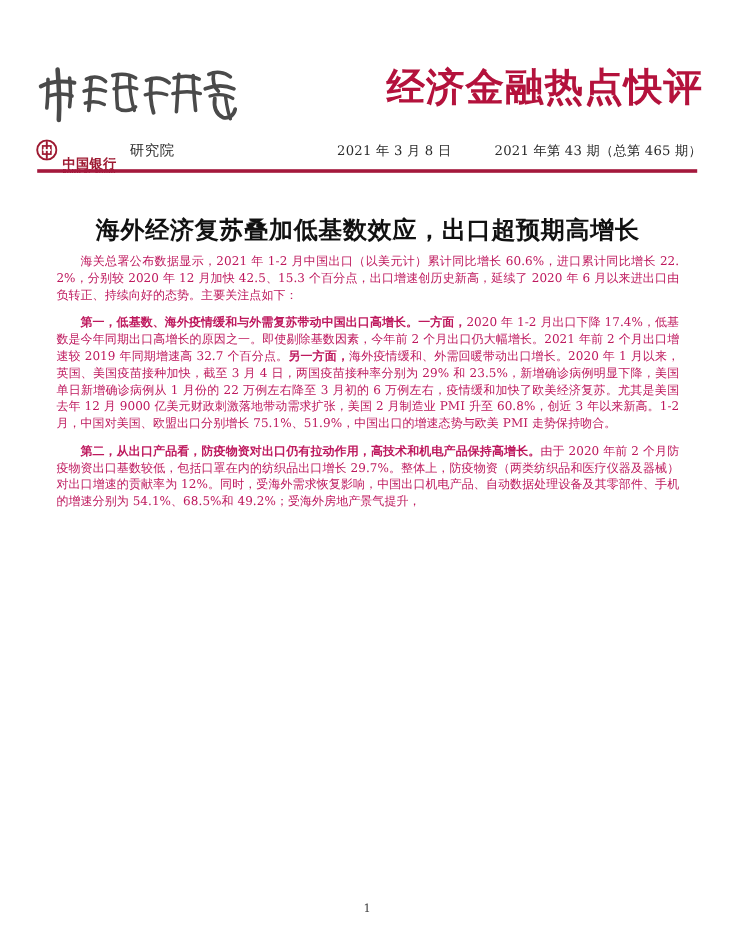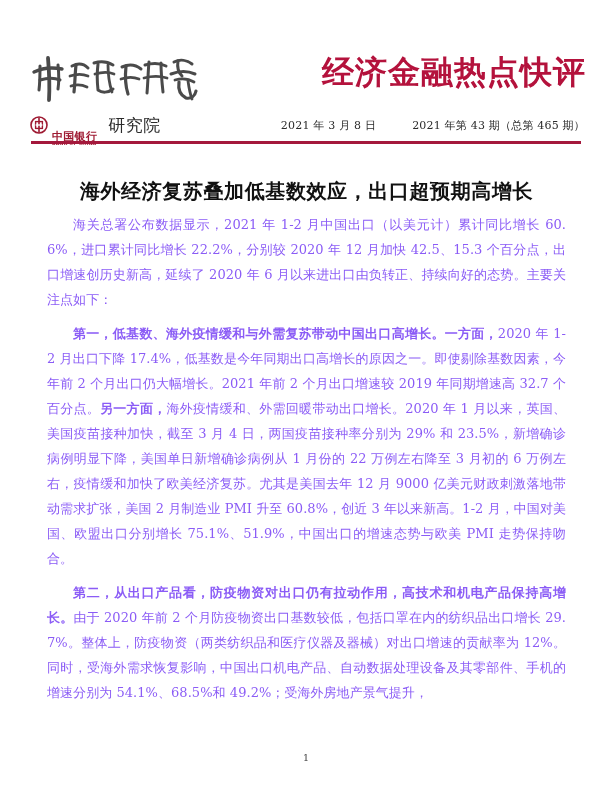--- a/index.html
+++ b/index.html
@@ -87,21 +87,21 @@
     font-family: "DejaVu Sans", "Liberation Sans", sans-serif;
     font-size: 4.6px;
     font-weight: 700;
     color: #9e1a32;
     line-height: 1.05;
     letter-spacing: 0.25px;
     white-space: nowrap;
   }
   .boc-dept {
     font-family: "DejaVu Serif", "Liberation Serif", serif;
-    font-size: 17px;
+    font-size: 12px;
     color: #2b2b2b;
     letter-spacing: 0.5px;
   }
 
   .issue-line {
     position: absolute;
     top: 118px;
     right: 27px;
     display: flex;
     align-items: baseline;
@@ -139,23 +139,23 @@
 
   .body-text {
     position: absolute;
     left: 47px;
     top: 212px;
     width: 519px;
   }
 
   .para {
     font-family: "DejaVu Serif", "Liberation Serif", serif;
-    font-size: 13px;
-    line-height: 25px;
-    color: #8b5cf6;
+    font-size: 10px;
+    line-height: 14px;
+    color: #be185d;
     text-align: justify;
     text-justify: inter-character;
     text-indent: 2em;
     margin: 0 0 0 0;
     letter-spacing: 0.05px;
     word-break: break-all;
   }
   .para + .para { margin-top: 9px; }
   .para b, .para strong {
     font-family: "DejaVu Sans", "Liberation Sans", sans-serif;

